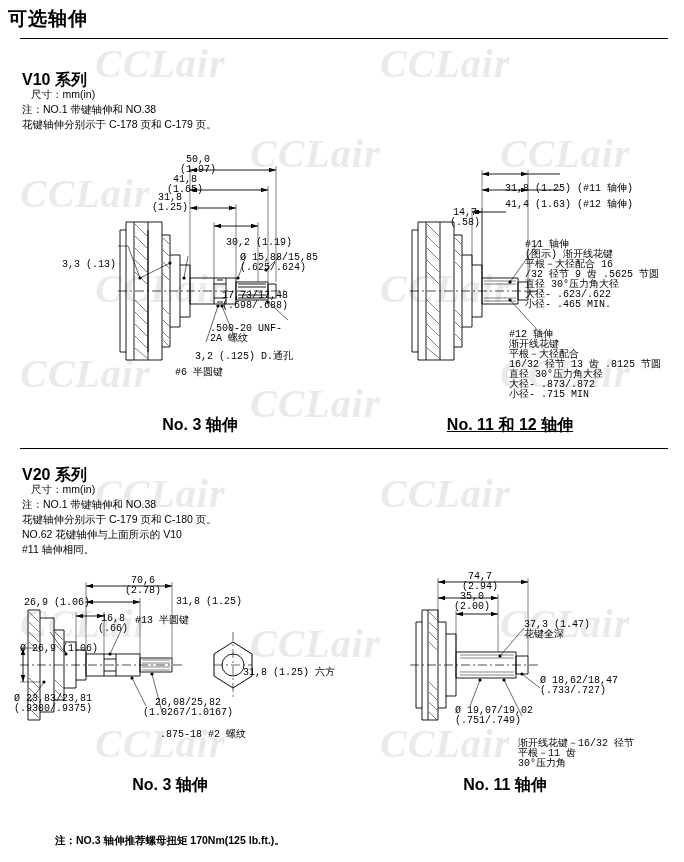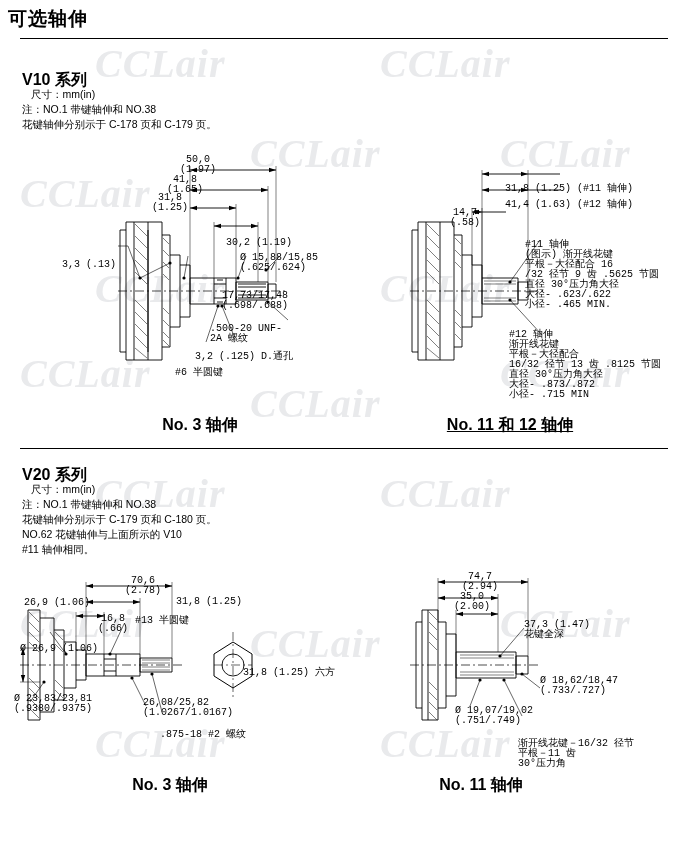--- a/index.html
+++ b/index.html
@@ -357,21 +357,21 @@
   <div class="lbl c" style="left:118px; top:576px; width:50px;">70,6
 (2.78)</div>
   <div class="lbl" style="left:176px; top:597px;">31,8 (1.25)</div>
   <div class="lbl" style="left:24px; top:598px;">26,9 (1.06)</div>
   <div class="lbl c" style="left:96px; top:614px; width:34px;">16,8
 (.66)</div>
   <div class="lbl" style="left:135px; top:616px;">#13 半圆键</div>
   <div class="lbl" style="left:20px; top:644px;">Ø 26,9 (1.06)</div>
   <div class="lbl" style="left:14px; top:694px;">Ø 23,83/23,81
 (.9380/.9375)</div>
-  <div class="lbl" style="left:143px; top:698px;">26,08/25,82
+  <div class="lbl" style="left:143px; top:698px;text-align:center;">26,08/25,82
 (1.0267/1.0167)</div>
   <div class="lbl" style="left:160px; top:730px;">.875-18 #2 螺纹</div>
   <div class="lbl" style="left:243px; top:668px;">31,8 (1.25) 六方</div>
 
   <div class="caption" style="left:115px; top:775px; width:110px;">No. 3 轴伸</div>
 
   <div class="fig" style="left:400px; top:570px;">
     <svg width="230" height="180" viewBox="0 0 230 180">
       <g stroke="#000" fill="none" stroke-width="0.9">
         <path d="M28,40 L28,150 L38,150 L38,40 Z"></path>
@@ -424,16 +424,17 @@
   <div class="lbl" style="left:524px; top:620px;">37,3 (1.47)
 花键全深</div>
   <div class="lbl" style="left:540px; top:676px;">Ø 18,62/18,47
 (.733/.727)</div>
   <div class="lbl" style="left:455px; top:706px;">Ø 19,07/19,02
 (.751/.749)</div>
   <div class="lbl" style="left:518px; top:739px;">渐开线花键－16/32 径节
 平根－11 齿
 30°压力角</div>
 
-  <div class="caption" style="left:416px; top:775px; width:130px;">No. 11 轴伸</div>
-
+  <div class="caption" style="left:440px; top:775px; width:130px;">No. 11 轴伸</div>
+
+  <div class="footnote" style="left:55px; top:834px;">注：NO.3 轴伸推荐螺母扭矩 170Nm(125 lb.ft.)。</div>
 
 </div>
 
 </body></html>

